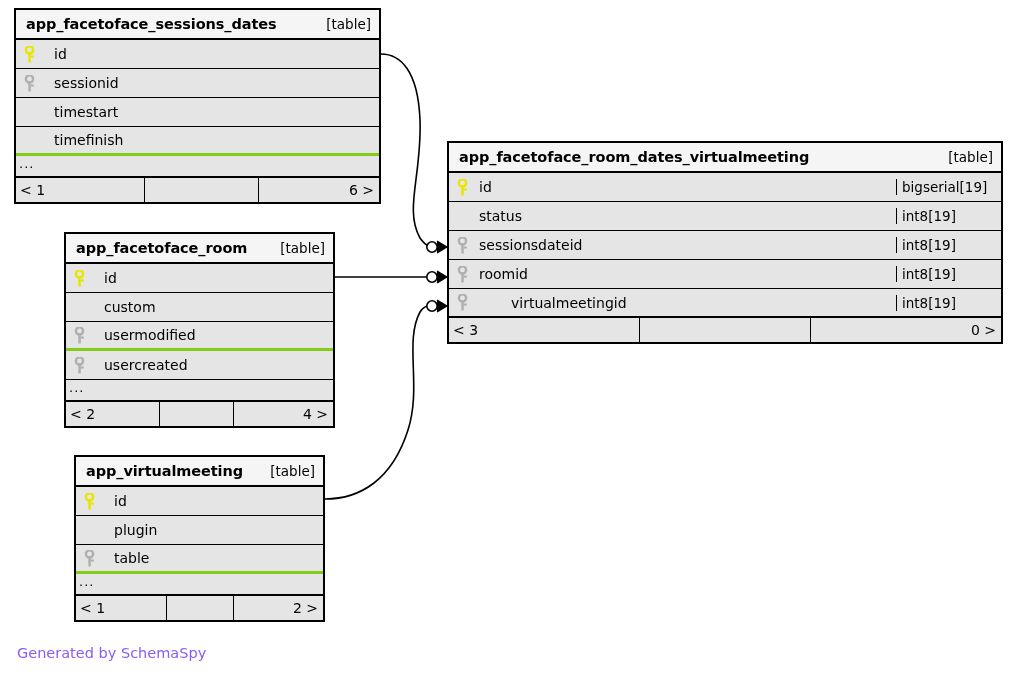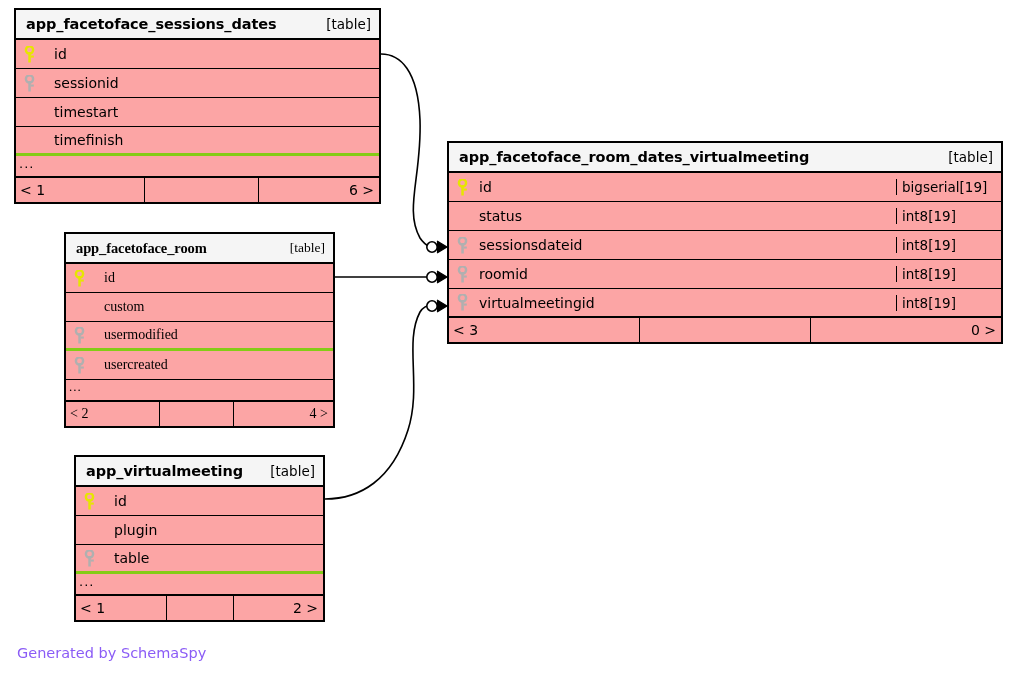--- a/index.html
+++ b/index.html
@@ -33,21 +33,21 @@
     width: 1020px;
     height: 676px;
     z-index: 1;
     pointer-events: none;
   }
 
   
   .table-node {
     position: absolute;
     z-index: 2;
-    background: #fca5a5;
+    background: #e5e5e5;
     border: 2px solid #000000;
     box-sizing: border-box;
     overflow: hidden;
   }
 
   .tbl-header {
     display: flex;
     align-items: center;
     justify-content: space-between;
     background: #f5f5f5;
@@ -253,21 +253,21 @@
       <span>...</span>
     </div>
 
     <div class="tbl-footer">
       <div class="foot-cell foot-left" style="width:128px;">&lt; 1</div>
       <div class="foot-cell foot-mid" style="width:115px;"></div>
       <div class="foot-cell foot-right" style="flex:1 1 auto;">6 &gt;</div>
     </div>
   </div>
 
-  <div class="table-node" id="node-room" style="left:64px; top:232px; width:271px;font-family:Liberation Serif, serif;">
+  <div class="table-node" id="node-room" style="left:64px; top:232px; width:271px;">
 
     <div class="tbl-header">
       <span class="tbl-title">app_facetoface_room</span>
       <span class="tbl-kind">[table]</span>
     </div>
 
     <div class="tbl-rows">
 
       <div class="col-row">
         <div class="col-main">
@@ -444,21 +444,21 @@
 
       <div class="col-row last-col" style="border-bottom:2px solid #000000;">
         <div class="col-main">
           <span class="col-keycell">
             <svg class="key-icon" width="11" height="17" viewBox="0 0 11 17">
               <circle cx="5.5" cy="4" r="3.6" fill="none" stroke="#b0b0b0" stroke-width="2.4"></circle>
               <rect x="4.3" y="6" width="2.5" height="10.5" fill="#b0b0b0"></rect>
               <rect x="6.8" y="9.5" width="3" height="2.1" fill="#b0b0b0"></rect>
             </svg>
           </span>
-          <span class="col-name" style="padding-left:4px;">virtualmeetingid</span>
+          <span class="col-name" style="padding-left:4px;margin-left:32px;">virtualmeetingid</span>
         </div>
         <div class="col-type">int8[19]</div>
       </div>
 
     </div>
 
     <div class="tbl-footer">
       <div class="foot-cell foot-left" style="width:190px;">&lt; 3</div>
       <div class="foot-cell foot-mid" style="width:172px;"></div>
       <div class="foot-cell foot-right" style="flex:1 1 auto;">0 &gt;</div>

